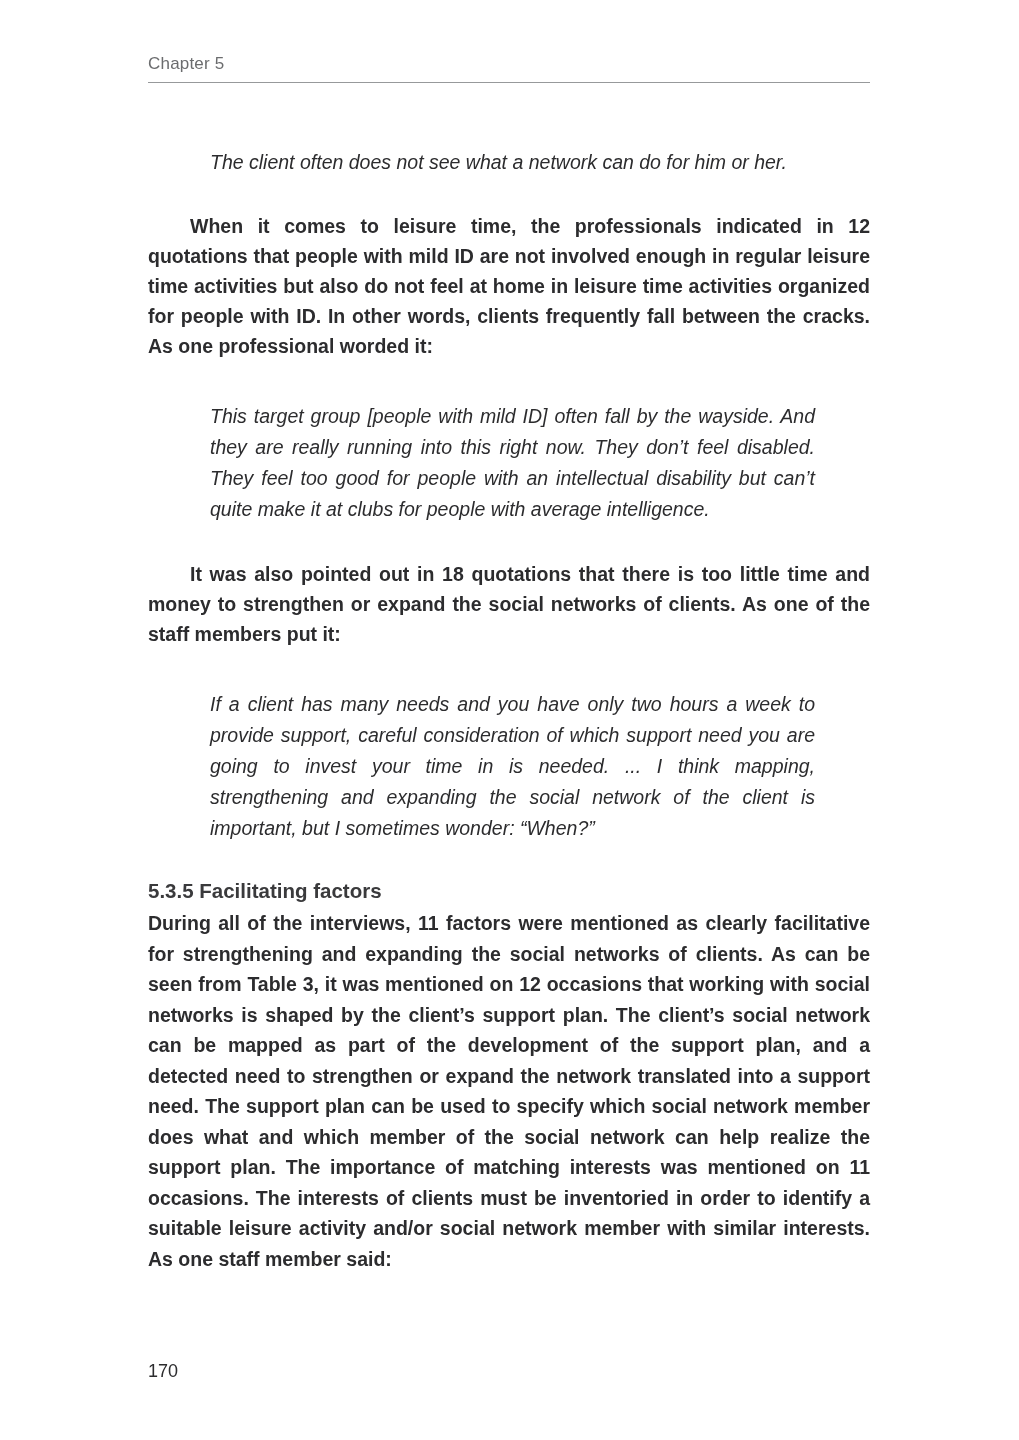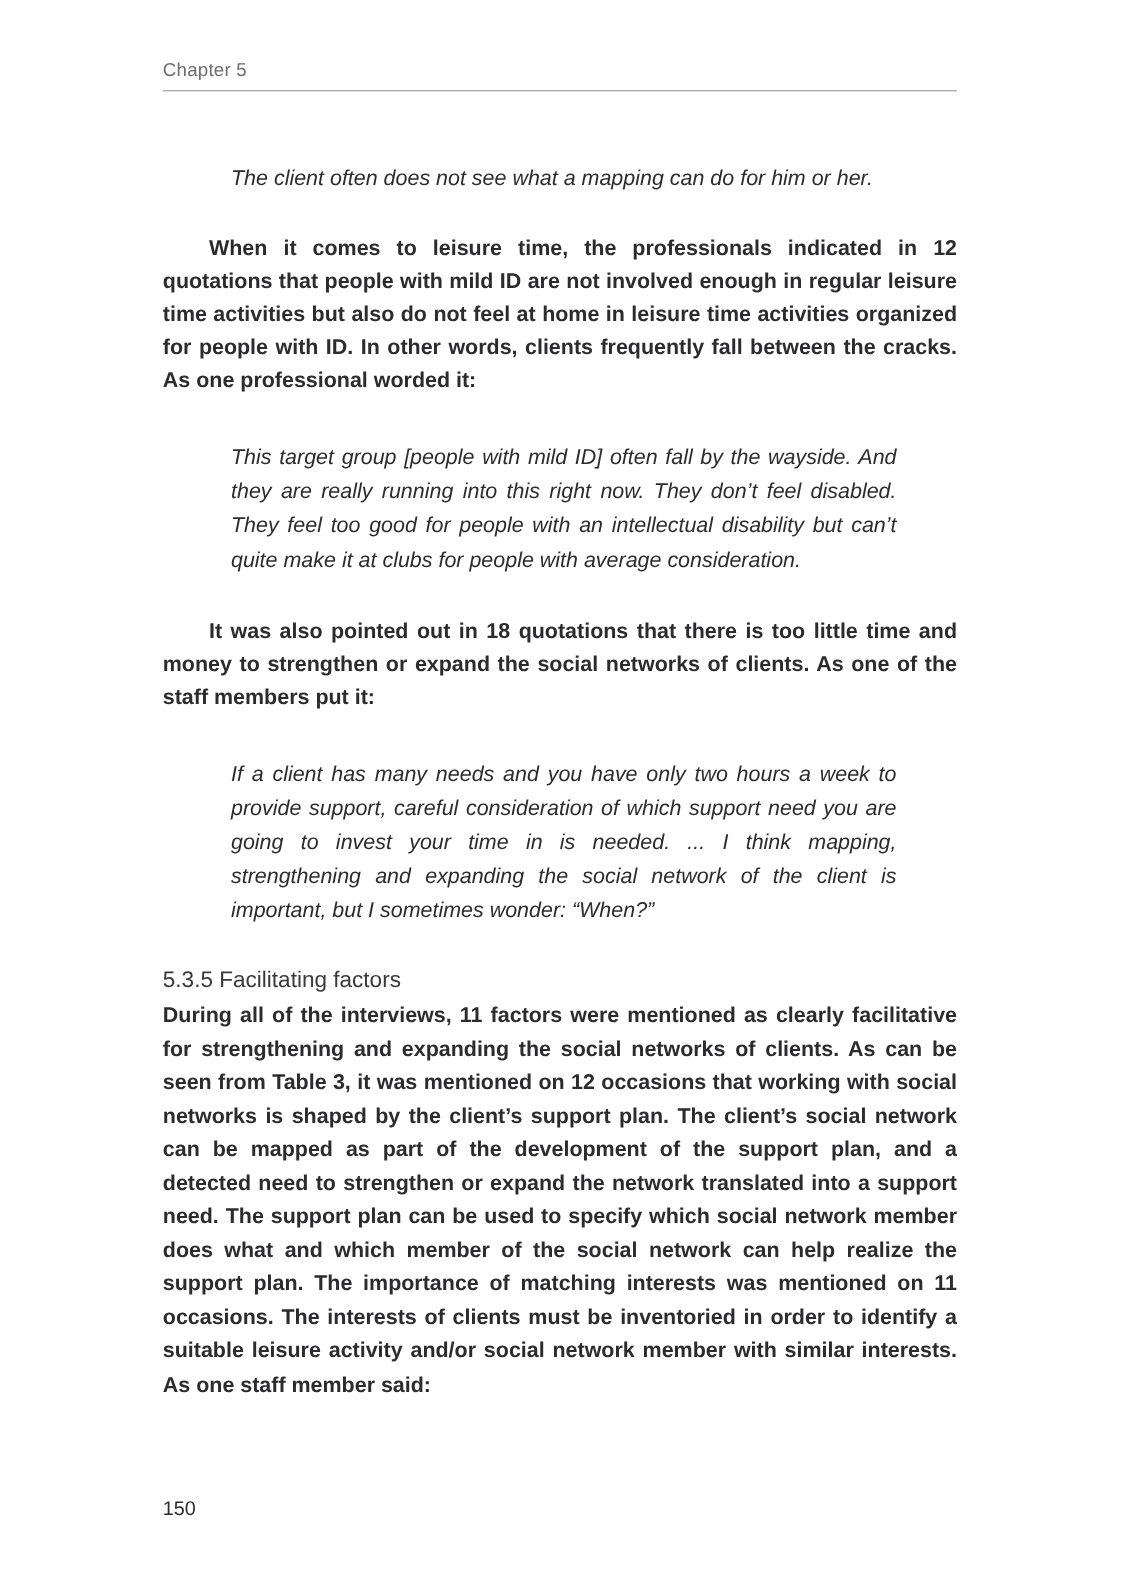--- a/index.html
+++ b/index.html
@@ -53,21 +53,21 @@
     margin-left: 62px;
     margin-right: 55px;
     font-style: italic;
     font-size: 19.5px;
     line-height: 31px;
     text-align: justify;
   }
   .section-heading {
     margin-top: 32px;
     font-size: 20.5px;
-    font-weight: normal;
+    font-weight: bold;
     color: var(--heading);
     line-height: 30px;
   }
   .para.after-heading { margin-top: 2px; line-height: 30.5px; }
   .page-number {
     position: absolute;
     left: 148px;
     bottom: 58px;
     font-size: 18px;
     color: var(--text);
@@ -75,29 +75,29 @@
 </style>
 </head>
 <body>
 
 <div class="page">
 
   <header class="chapter-header">
     <span>Chapter 5</span>
   </header>
 
-  <p class="intro-quote">The client often does not see what a mapping can do for him or her.</p>
+  <p class="intro-quote">The client often does not see what a network can do for him or her.</p>
 
   <p class="body-text para first-indent">When it comes to leisure time, the professionals indicated in 12 quotations that people with mild ID are not involved enough in regular leisure time activities but also do not feel at home in leisure time activities organized for people with ID. In other words, clients frequently fall between the cracks. As one professional worded it:</p>
 
-  <p class="block-quote">This target group [people with mild ID] often fall by the wayside. And they are really running into this right now. They don’t feel disabled. They feel too good for people with an intellectual disability but can’t quite make it at clubs for people with average consideration.</p>
+  <p class="block-quote">This target group [people with mild ID] often fall by the wayside. And they are really running into this right now. They don’t feel disabled. They feel too good for people with an intellectual disability but can’t quite make it at clubs for people with average intelligence.</p>
 
   <p class="body-text para first-indent">It was also pointed out in 18 quotations that there is too little time and money to strengthen or expand the social networks of clients. As one of the staff members put it:</p>
 
   <p class="block-quote">If a client has many needs and you have only two hours a week to provide support, careful consideration of which support need you are going to invest your time in is needed. ... I think mapping, strengthening and expanding the social network of the client is important, but I sometimes wonder: “When?”</p>
 
   <h2 class="section-heading">5.3.5 Facilitating factors</h2>
 
   <p class="body-text para after-heading">During all of the interviews, 11 factors were mentioned as clearly facilitative for strengthening and expanding the social networks of clients. As can be seen from Table 3, it was mentioned on 12 occasions that working with social networks is shaped by the client’s support plan. The client’s social network can be mapped as part of the development of the support plan, and a detected need to strengthen or expand the network translated into a support need. The support plan can be used to specify which social network member does what and which member of the social network can help realize the support plan. The importance of matching interests was mentioned on 11 occasions. The interests of clients must be inventoried in order to identify a suitable leisure activity and/or social network member with similar interests. As one staff member said:</p>
 
-  <div class="page-number">150</div>
+  <div class="page-number">170</div>
 
 </div>
 
 </body></html>

